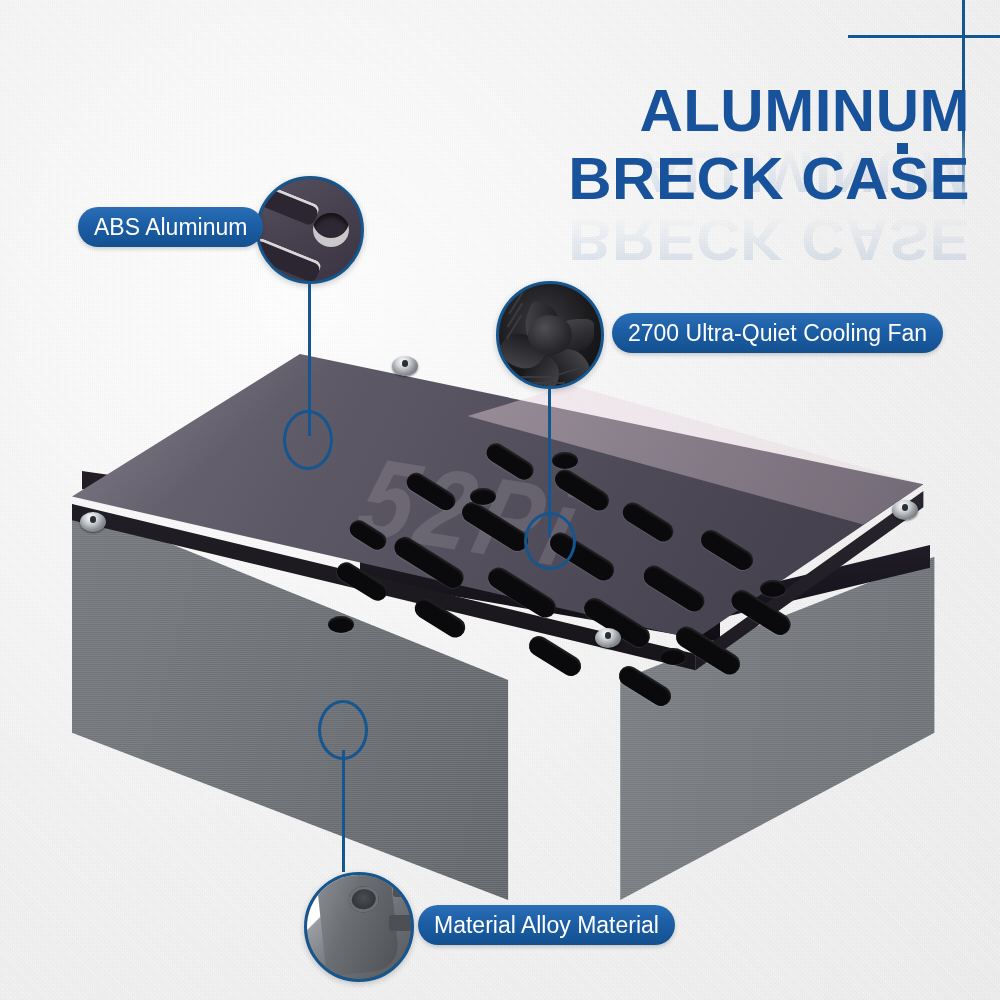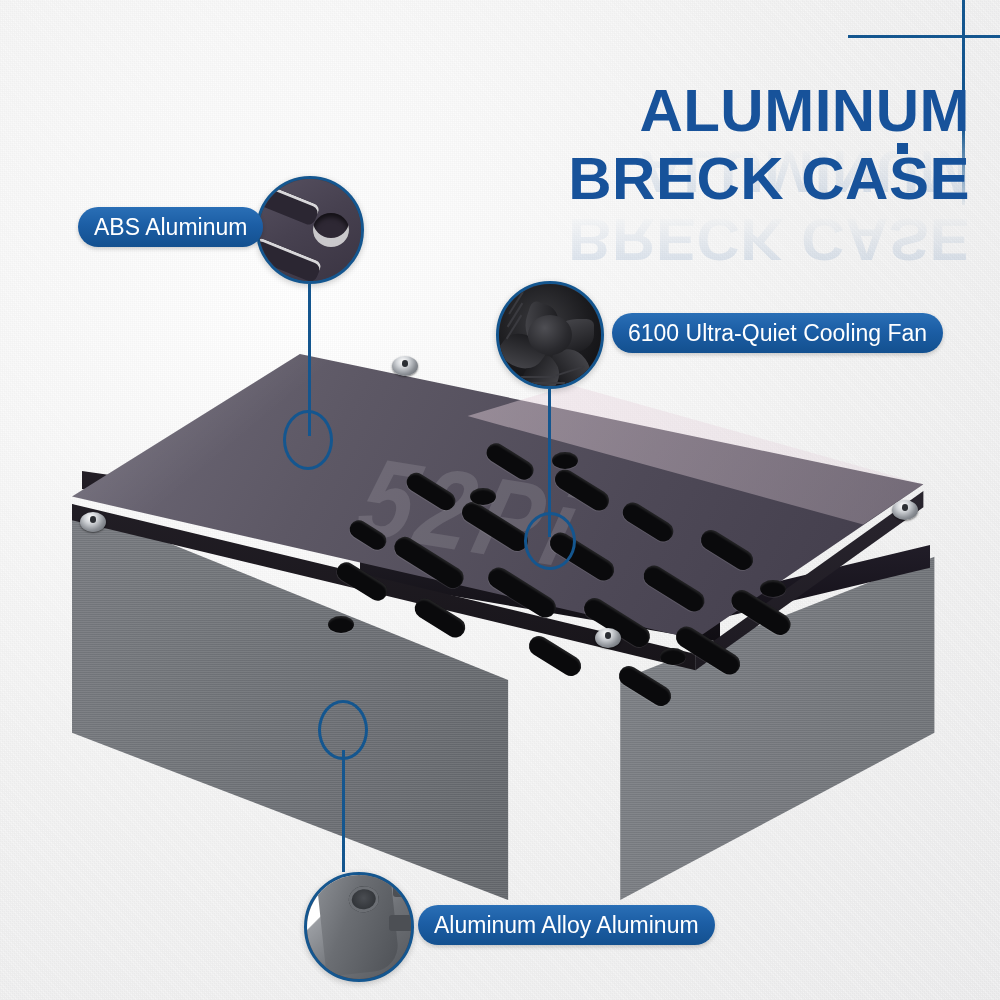--- a/index.html
+++ b/index.html
@@ -300,31 +300,31 @@
     <div id="fan-hub"></div>
     <div class="fan-fin" style="left:4px;top:18px;width:26px;transform:rotate(-58deg);"></div>
     <div class="fan-fin" style="left:2px;top:30px;width:28px;transform:rotate(-58deg);"></div>
     <div class="fan-fin" style="left:1px;top:42px;width:28px;transform:rotate(-58deg);"></div>
     <div class="fan-fin" style="left:22px;top:92px;width:34px;"></div>
     <div class="fan-fin" style="left:26px;top:98px;width:40px;"></div>
     <div class="fan-fin" style="left:56px;top:86px;width:30px;transform:rotate(-18deg);"></div>
   </div>
 </div>
 <div class="pill" id="fan-pill" style="left:612px;top:313px;">
-  <span>6100 Ultra-Quiet Cooling Fan</span>
+  <span>2700 Ultra-Quiet Cooling Fan</span>
 </div>
 <div class="leader" style="left:548px;top:389px;height:148px;"></div>
 <div class="marker" style="left:524px;top:512px;width:52px;height:58px;"></div>
 
 <div class="bubble" id="alu-bubble" style="left:304px;top:872px;width:110px;height:110px;">
   <div id="alu-bubble-art">
     <div id="alu-corner">
       <div id="alu-screwhole"></div>
     </div>
     <div class="alu-notch" style="left:86px;top:8px;width:22px;height:14px;border-radius:3px;"></div>
     <div class="alu-notch" style="left:82px;top:40px;width:26px;height:16px;border-radius:3px;"></div>
   </div>
 </div>
 <div class="pill" id="alu-pill" style="left:418px;top:905px;">
-  <span>Aluminum Alloy Aluminum</span>
+  <span>Material Alloy Material</span>
 </div>
 <div class="leader" style="left:342px;top:750px;height:122px;"></div>
 <div class="marker" style="left:318px;top:700px;width:50px;height:60px;"></div>
 
 </body></html>

